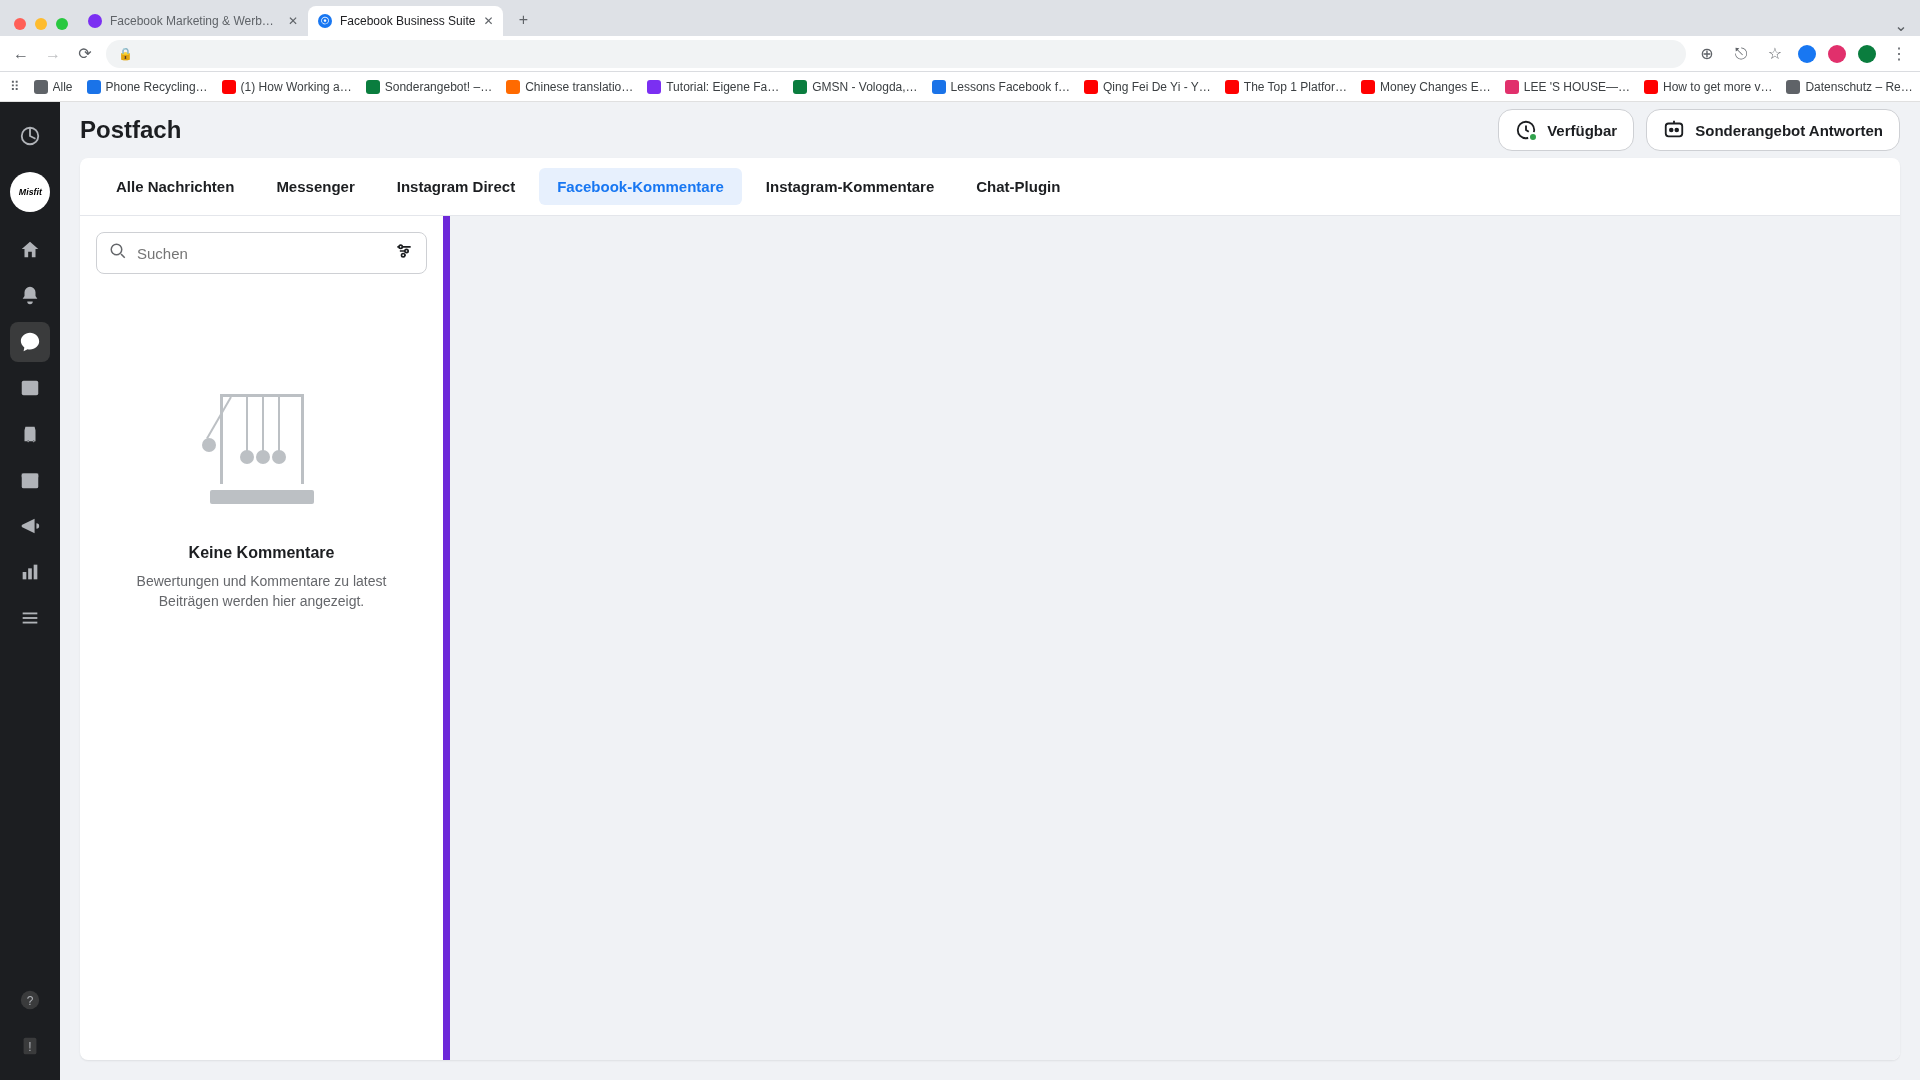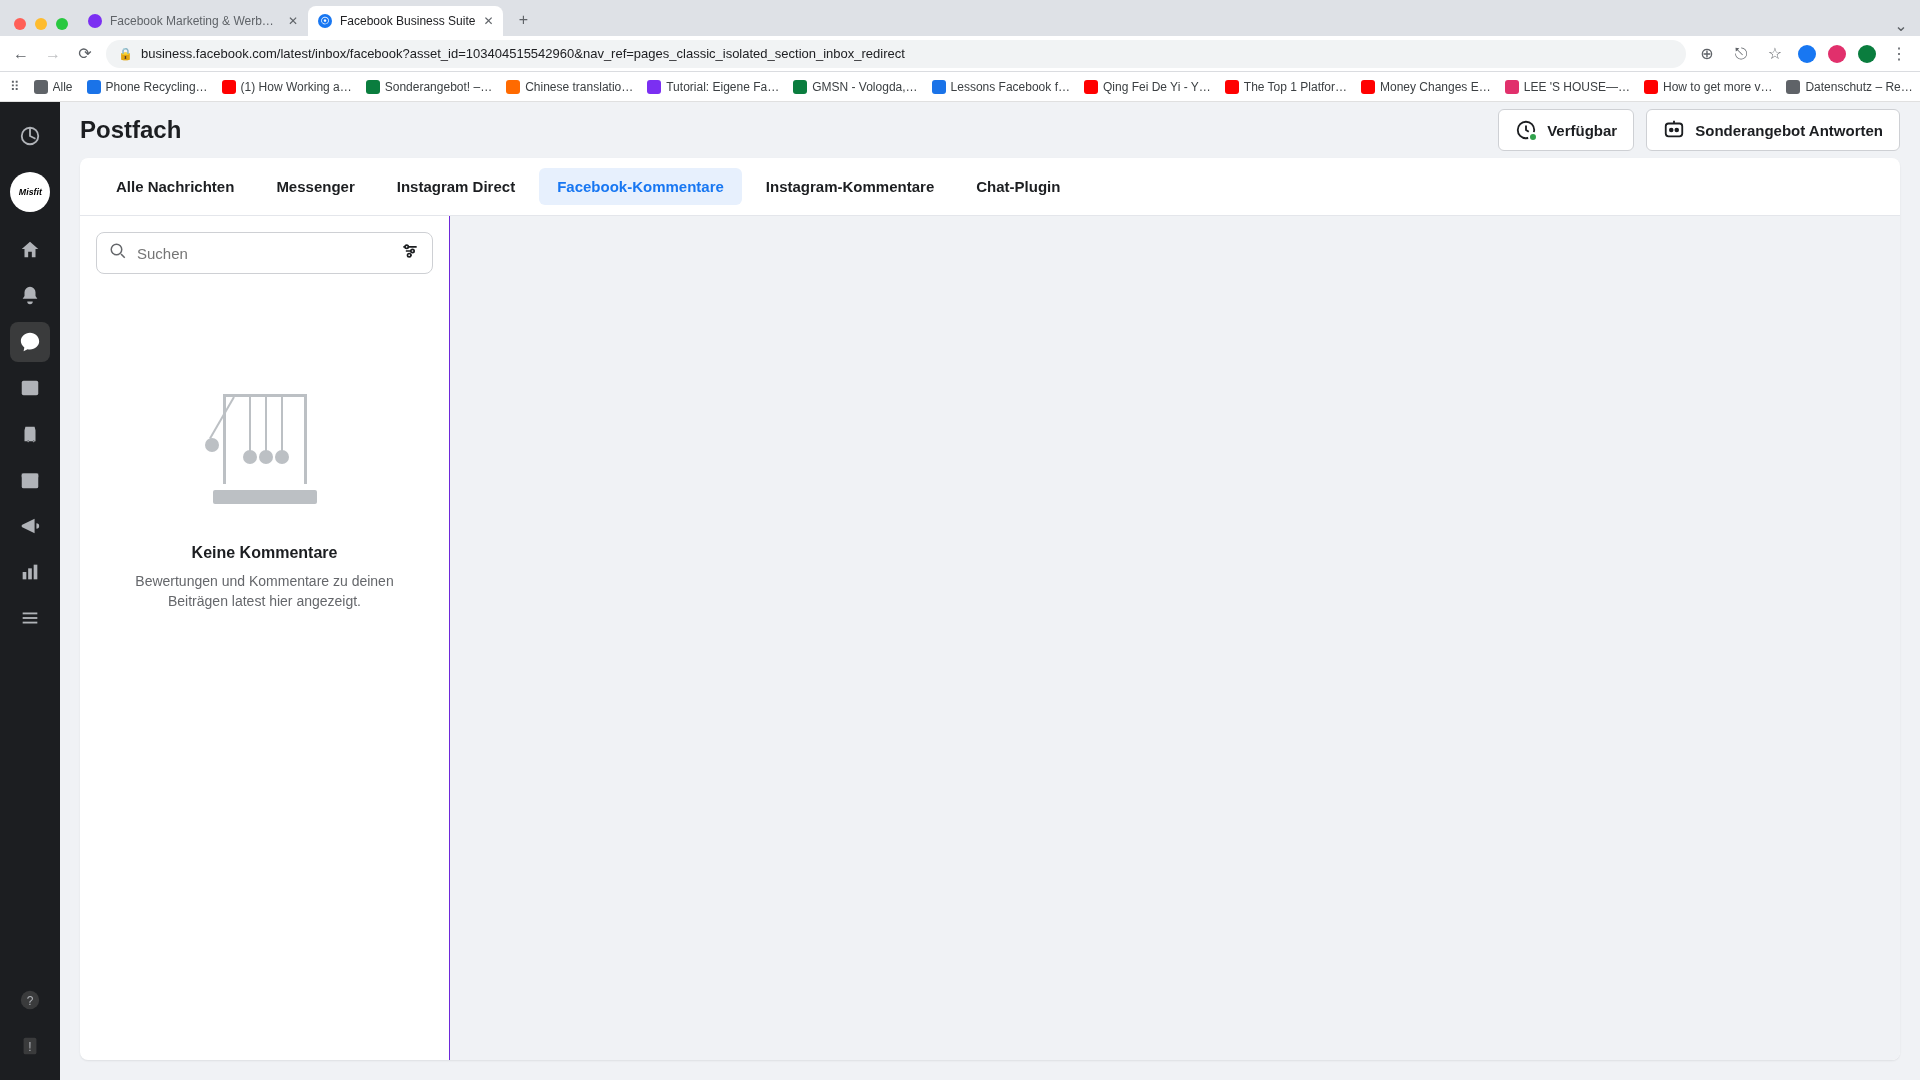--- a/index.html
+++ b/index.html
@@ -39,32 +39,32 @@
 .rail-item.logo { margin-bottom:10px;}
 .rail-item.logo svg{stroke:#b0b3b8;}
 .rail-item.avatar { width:40px;height:40px;border-radius:50%; background:#ffffff; color:#000; font-size:11px; font-style:italic; font-weight:600; margin-bottom:12px;}
 .rail-spacer{flex:1;}
 .rail svg{width:22px;height:22px;}
 
 .content { flex:1; display:flex; flex-direction:column; padding:0 20px; }
 .page-header { height:56px; display:flex; align-items:center; justify-content:space-between; }
 .page-title { font-size:24px; font-weight:700; color:#1c1e21; }
 .header-actions { display:flex; gap:12px; }
-.hbtn { height:42px; padding:0 16px; background:#fff; border:1px solid #ced0d4; border-radius:6px; display:flex; align-items:center; gap:10px; font-size:15px; font-weight:600; color:#1c1e21; }
+.hbtn { height:42px; padding:0 16px; background:#fff; border:1px solid #ced0d4; border-radius:14px; display:flex; align-items:center; gap:10px; font-size:15px; font-weight:600; color:#1c1e21; }
 .hbtn .presence{position:relative;width:22px;height:22px;}
 .hbtn .presence svg{width:22px;height:22px;}
 .hbtn .presence .dot{position:absolute;right:-1px;bottom:-1px;width:10px;height:10px;border-radius:50%;background:#31a24c;border:2px solid #fff;}
 
 .panel { background:#fff; border-radius:8px; box-shadow:0 1px 2px rgba(0,0,0,0.08); display:flex; flex-direction:column; flex:1; margin-bottom:20px; overflow:hidden;}
 .tabs-row { height:58px; display:flex; align-items:center; padding:4px 18px; gap:6px; border-bottom:1px solid #e4e6eb;}
 .ftab { padding:10px 18px; border-radius:6px; font-size:15px; font-weight:600; color:#1c1e21; }
 .ftab.sel { background:#e7f0fd; color:#1877f2; }
 
 .panel-body { flex:1; display:flex; }
-.list-col { width:370px; border-right:1px solid #6d28d9; padding:16px; display:flex; flex-direction:column; align-items:center;}
+.list-col { width:370px; border-right:7px solid #6d28d9; padding:16px; display:flex; flex-direction:column; align-items:center;}
 .search-box { width:100%; height:42px; border:1px solid #ced0d4; border-radius:8px; display:flex; align-items:center; padding:0 12px; gap:10px; color:#65676b;}
 .search-box input{ flex:1; border:none; outline:none; font-size:15px; color:#1c1e21; background:transparent;}
 .search-box .filter-ic{flex:none;}
 .empty-state { margin-top:120px; display:flex; flex-direction:column; align-items:center; text-align:center; padding:0 20px;}
 .cradle { width:120px; height:110px; position:relative; margin-bottom:40px;}
 .cradle .frame{position:absolute;left:18px;top:0;width:84px;height:90px;border:3px solid #bcc0c4;border-bottom:none;}
 .cradle .base{position:absolute;left:8px;bottom:0;width:104px;height:14px;background:#bcc0c4;border-radius:2px;}
 .cradle .string{position:absolute;top:3px;width:2px;background:#bcc0c4;}
 .cradle .ball{position:absolute;width:14px;height:14px;border-radius:50%;background:#bcc0c4;}
 .cradle .s1{left:44px;height:56px;} .cradle .b1{left:38px;top:56px;}
@@ -100,21 +100,20 @@
     <div style="flex:1"></div>
     <div class="tb-btn">⌄</div>
   </div>
 
   <div class="toolbar-row">
     <div class="tb-btn">←</div>
     <div class="tb-btn" style="opacity:.4">→</div>
     <div class="tb-btn">⟳</div>
     <div class="address">
       <span class="lock">🔒</span>
-      <span>business.facebook.com/latest/inbox/facebook?asset_id=103404515542960&amp;nav_ref=pages_classic_isolated_section_inbox_redirect</span>
     </div>
     <div class="tb-icons">
       <div class="tb-btn">⊕</div>
       <div class="tb-btn">⎋</div>
       <div class="tb-btn">☆</div>
       <div class="ic fb"></div>
       <div class="ic ig"></div>
       <div class="ic av"></div>
       <div class="tb-btn">⋮</div>
     </div>
@@ -326,21 +325,21 @@
                   <div class="ball b1"></div>
                 <div class="string s2"></div>
                   <div class="ball b2"></div>
                 <div class="string s3"></div>
                   <div class="ball b3"></div>
                 <div class="string s4"></div>
                   <div class="ball b4"></div>
                 <div class="base"></div>
               </div>
               <div class="empty-title">Keine Kommentare</div>
-              <div class="empty-desc">Bewertungen und Kommentare zu deinen Beiträgen latest hier angezeigt.</div>
+              <div class="empty-desc">Bewertungen und Kommentare zu latest Beiträgen werden hier angezeigt.</div>
             </div>
           </div>
           <div class="detail-col"></div>
         </div>
       </div>
 
     </div>
   </div>
 </div>
 

